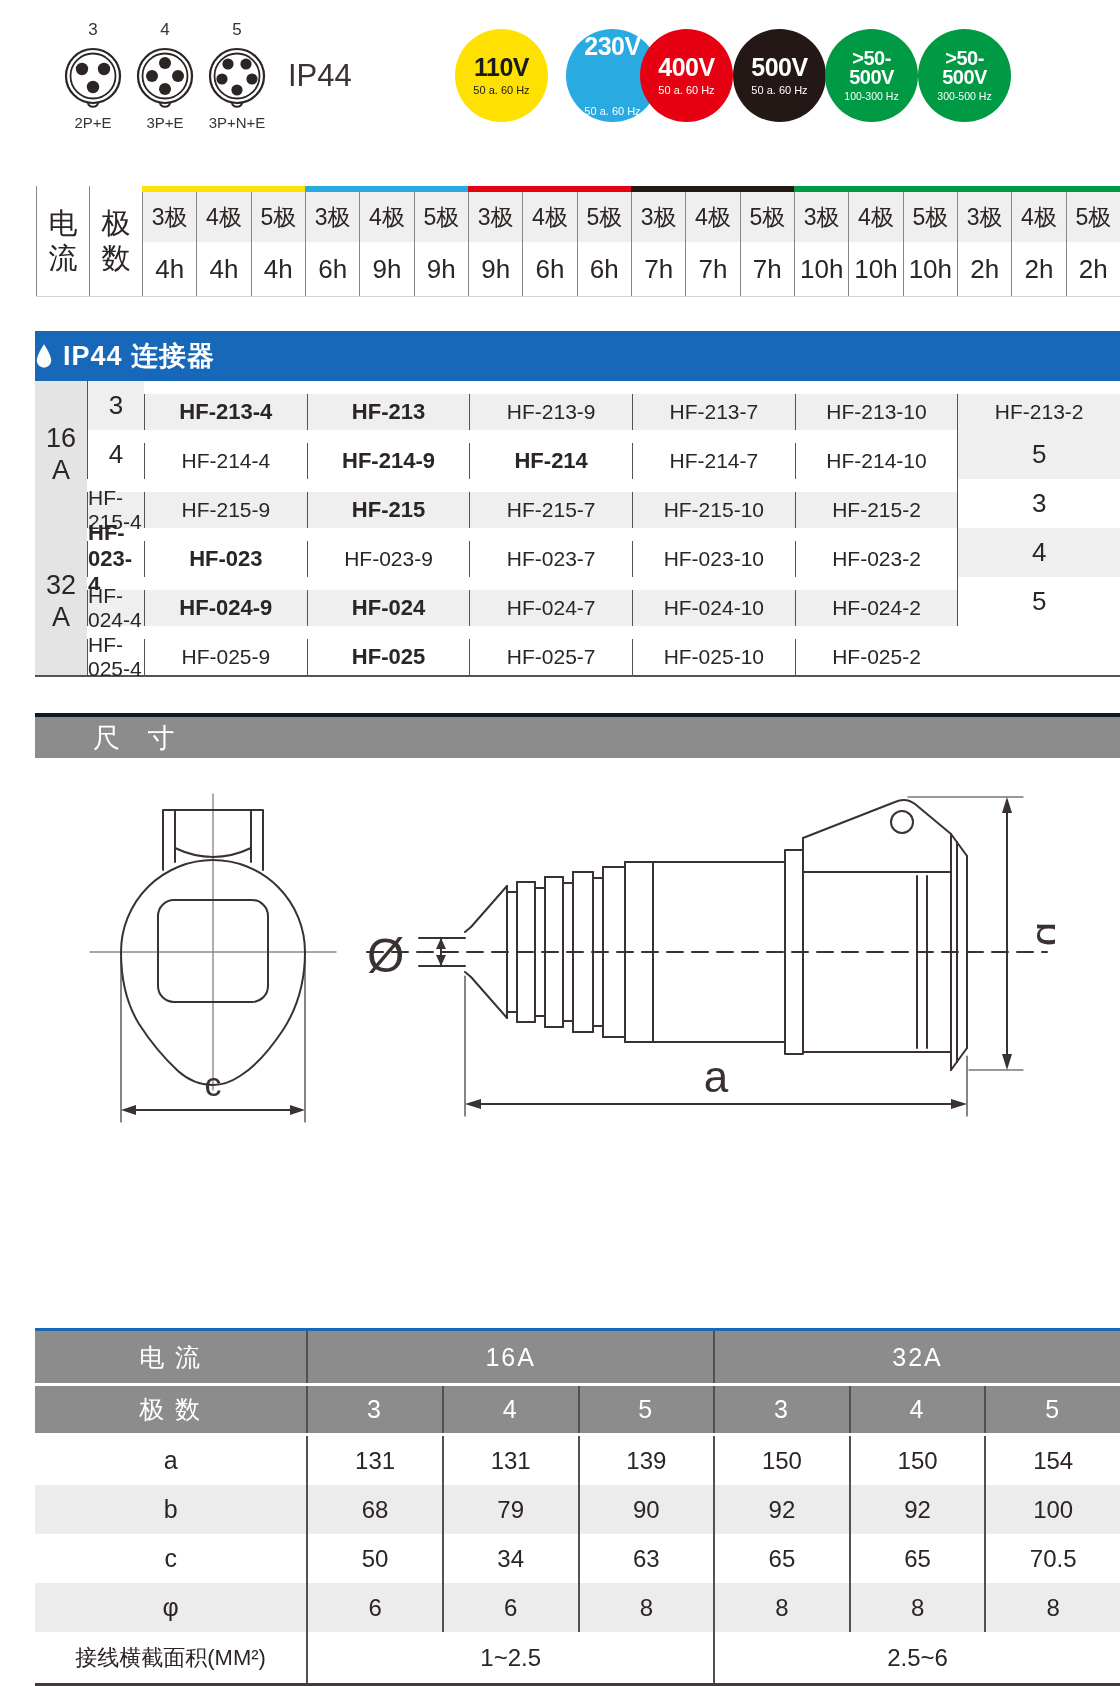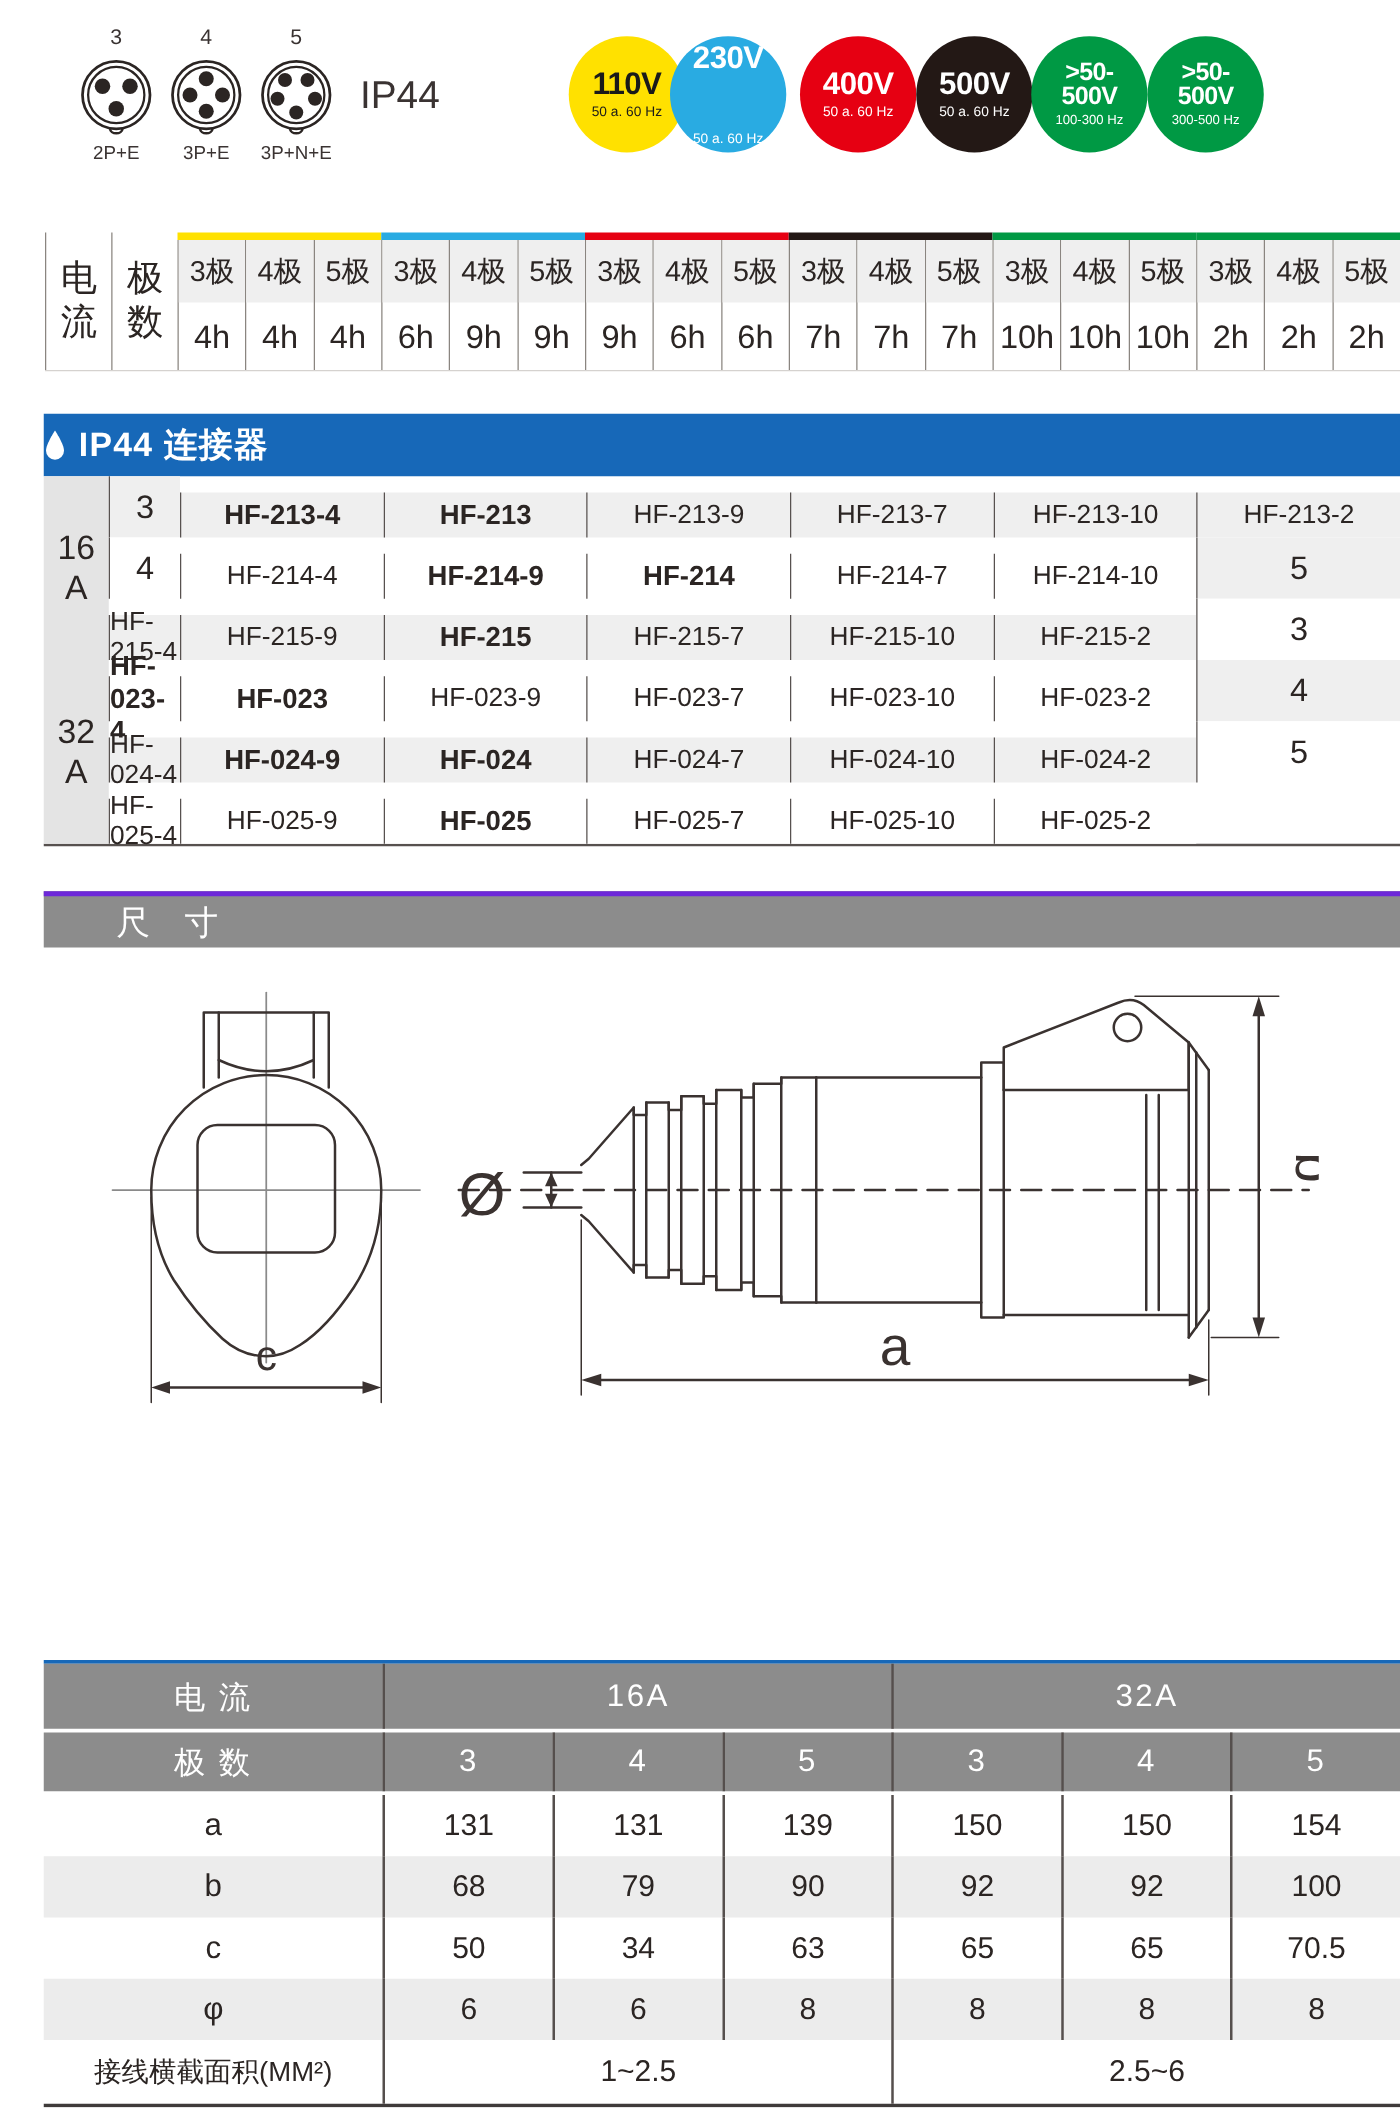--- a/index.html
+++ b/index.html
@@ -48,21 +48,21 @@
           font-size:27px;line-height:1.15;white-space:pre-line;text-align:center;}
   .ct-pole,.ct-cell{display:flex;align-items:center;justify-content:center;border-left:1.5px solid #57514f;}
   .ct-pole{font-size:26px;}
   .ct-cell{font-size:21px;margin-top:13px;}
   .ct-cell.b{font-weight:bold;font-size:22px;}
   .r0,.r2,.r4{background:#efefef;}
   .r1,.r3,.r5{background:#ffffff;}
 
   
   .dim-band{position:absolute;left:35px;top:713px;width:1085px;height:45px;background:#8c8c8c;
-            border-top:4px solid #6d28d9;color:#fff;font-size:27px;display:flex;align-items:center;
+            border-top:4px solid #0f172a;color:#fff;font-size:27px;display:flex;align-items:center;
             padding-left:58px;box-sizing:border-box;letter-spacing:10px;}
 
   
   .draw{position:absolute;}
   .draw line,.draw path,.draw rect,.draw circle,.draw polyline{stroke:#3a3230;stroke-width:2;fill:none;stroke-linejoin:round;stroke-linecap:round;}
   .draw .thin{stroke-width:1.2;}
   .draw .cross{stroke:#8a8a8a;stroke-width:1.4;}
   .draw .fillp{fill:#3a3230;stroke:none;}
   .draw text{fill:#3a3230;stroke:none;}
 
@@ -129,21 +129,21 @@
   </div>
 
   <div class="ip44-text">IP44</div>
 
   <div class="badge b0" style="left:455px;">
     <div class="v">
         <span>110V</span>
       </div>
     <div class="f">50 a. 60 Hz</div>
   </div>
-  <div class="badge b1" style="left:536px;gap:42px;">
+  <div class="badge b1" style="left:566px;gap:42px;">
     <div class="v">
         <span>230V</span>
       </div>
     <div class="f">50 a. 60 Hz</div>
   </div>
   <div class="badge b2" style="left:640px;">
     <div class="v">
         <span>400V</span>
       </div>
     <div class="f">50 a. 60 Hz</div>

